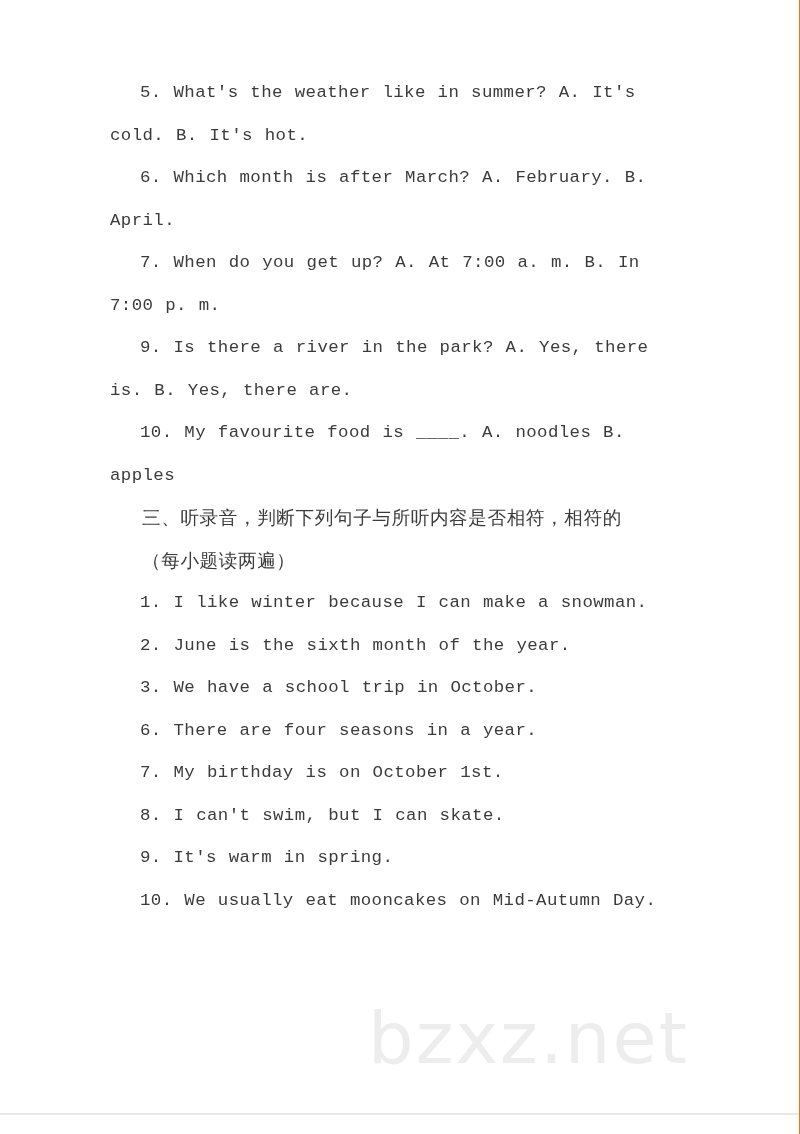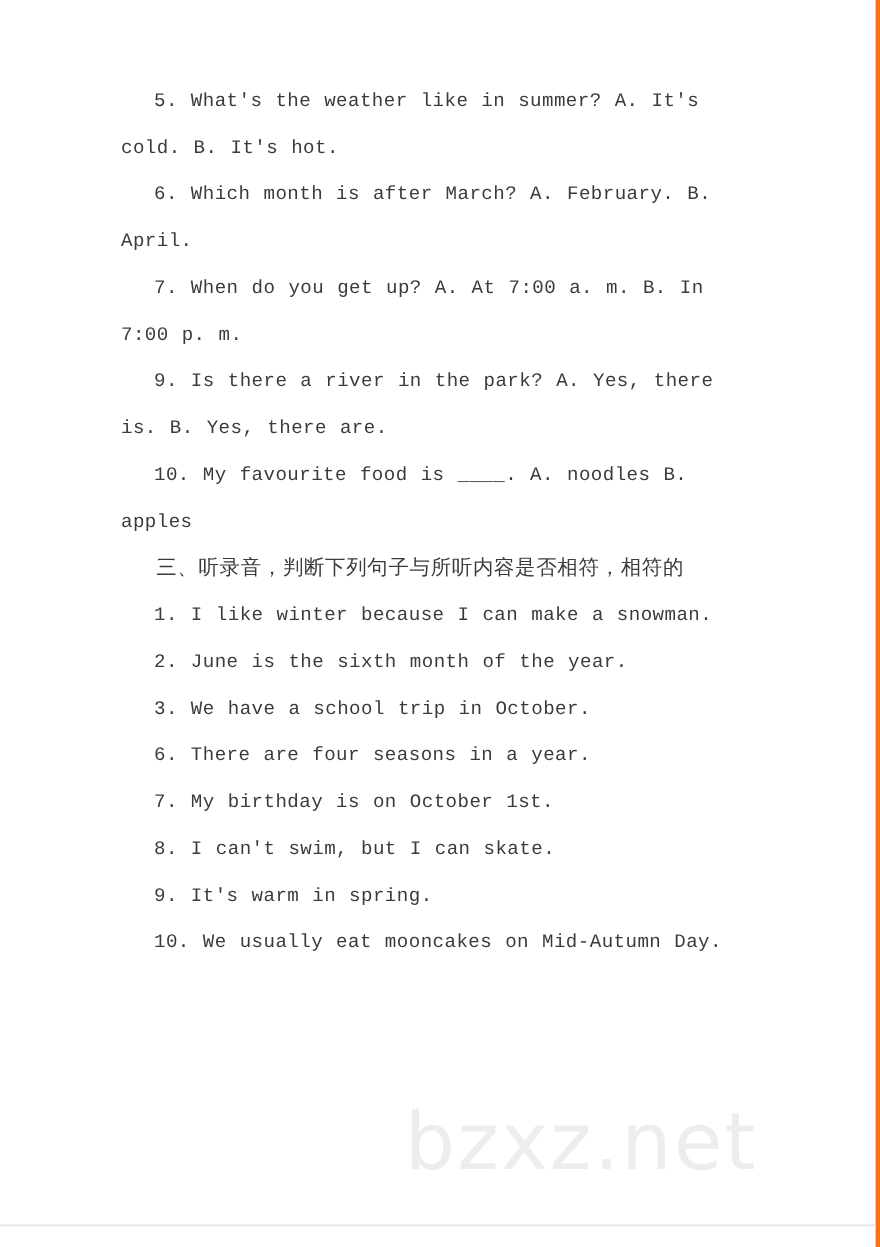--- a/index.html
+++ b/index.html
@@ -11,21 +11,21 @@
   body {
     font-family: "Liberation Serif", "DejaVu Serif", serif;
   }
   .page {
     position: relative;
     width: 800px;
     height: 1134px;
     background: #ffffff;
     box-sizing: border-box;
     overflow: hidden;
-    border-right: 4px solid #f97316;
+    border-right: 1px solid #f97316;
   }
   .page-bottom-rule {
     position: absolute;
     left: 0;
     right: 0;
     top: 1113px;
     height: 2px;
     background: #e9e9e9;
   }
   .content {
@@ -43,21 +43,21 @@
     letter-spacing: 0.4px;
     white-space: pre-wrap;
     word-spacing: 1px;
     margin: 0;
   }
   .line.indent {
     text-indent: 30px;
   }
   
   .cn-line {
-    font-family: Liberation Mono, monospace;
+    font-family: Liberation Sans, sans-serif;
     font-size: 18.6px;
     line-height: 42.5px;
     color: #3b3b3b;
     letter-spacing: 0.6px;
     margin: 0;
     white-space: pre-wrap;
   }
   .cn-line.indent {
     text-indent: 32px;
   }
@@ -81,20 +81,21 @@
 
   <div class="content">
 
     <p class="line indent">5. What's the weather like in summer? A. It's cold. B. It's hot.</p>
     <p class="line indent">6. Which month is after March? A. February. B. April.</p>
     <p class="line indent">7. When do you get up? A. At 7:00 a. m. B. In 7:00 p. m.</p>
     <p class="line indent">9. Is there a river in the park? A. Yes, there is. B. Yes, there are.</p>
     <p class="line indent">10. My favourite food is ____. A. noodles B. apples</p>
 
     <p class="cn-line indent">三、听录音，判断下列句子与所听内容是否相符，相符的</p>
+    <p class="cn-line indent">（每小题读两遍）</p>
 
     <p class="line indent">1. I like winter because I can make a snowman.</p>
     <p class="line indent">2. June is the sixth month of the year.</p>
     <p class="line indent">3. We have a school trip in October.</p>
     <p class="line indent">6. There are four seasons in a year.</p>
     <p class="line indent">7. My birthday is on October 1st.</p>
     <p class="line indent">8. I can't swim, but I can skate.</p>
     <p class="line indent">9. It's warm in spring.</p>
     <p class="line indent">10. We usually eat mooncakes on Mid-Autumn Day.</p>
 

